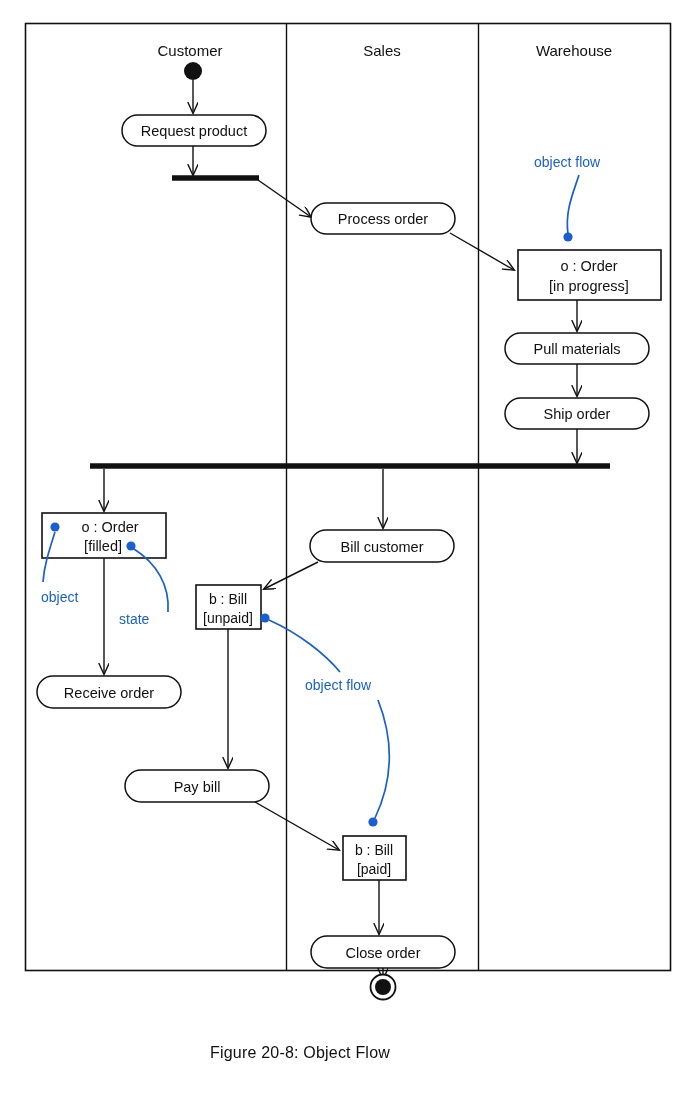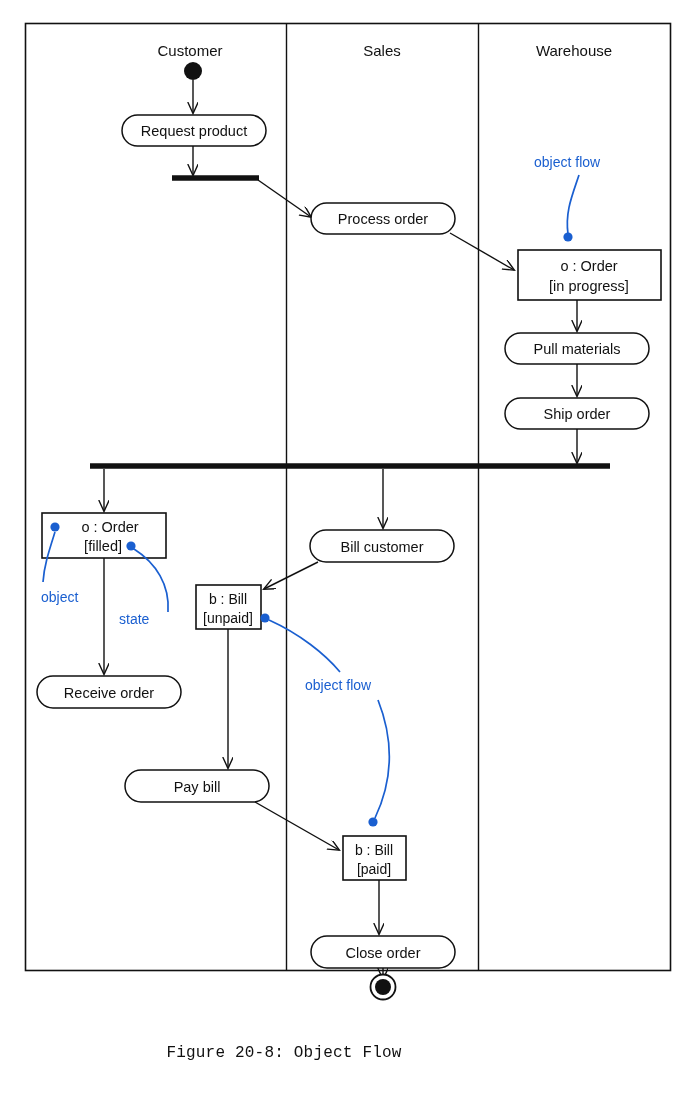--- a/index.html
+++ b/index.html
@@ -30,22 +30,22 @@
   .frame{stroke:#111;stroke-width:1.6;fill:none;}
   .flow{stroke:#111;stroke-width:1.4;fill:none;}
   .barline{stroke:#111;stroke-width:5.5;stroke-linecap:butt;}
   .objbox{stroke:#111;stroke-width:1.6;fill:#fff;}
   .actnode{stroke:#111;stroke-width:1.5;fill:#fff;}
   .ann-curve{stroke:#1a5fd0;stroke-width:1.7;fill:none;}
   .ann-dot{fill:#1a5fd0;}
   .caption{
     position:absolute; left:0; width:568px; top:1044px;
     text-align:center;
-    font-family:Liberation Mono, monospace;
-    font-size:16px; color:#111; letter-spacing:.2px;
+    font-family:Liberation Sans, sans-serif;
+    font-size:16px; color:#111; letter-spacing:.2px;padding-left:16px;
   }
 </style>
 </head>
 <body>
 
 <div id="stage">
 
   <svg id="diagram" viewBox="0 0 696 1095">
     <defs>
       <marker id="openArrow" markerWidth="14" markerHeight="14" refX="11.5" refY="5" orient="auto" markerUnits="userSpaceOnUse">

